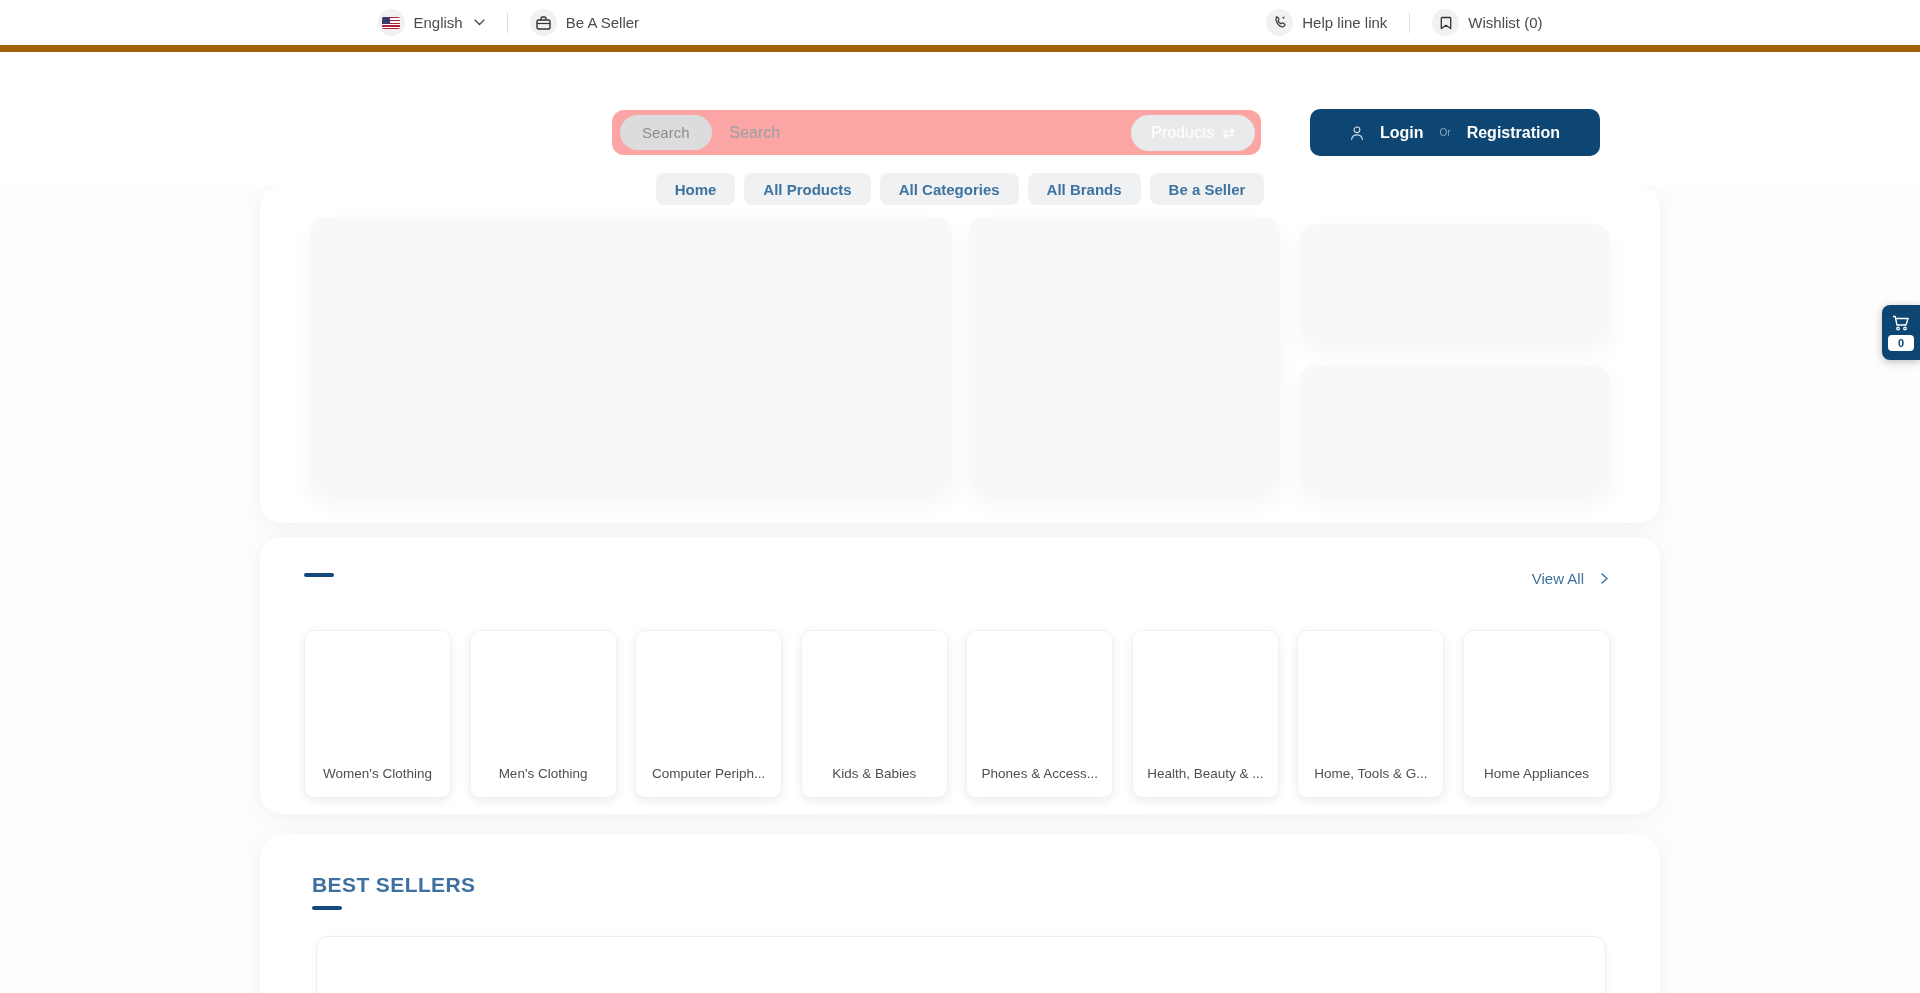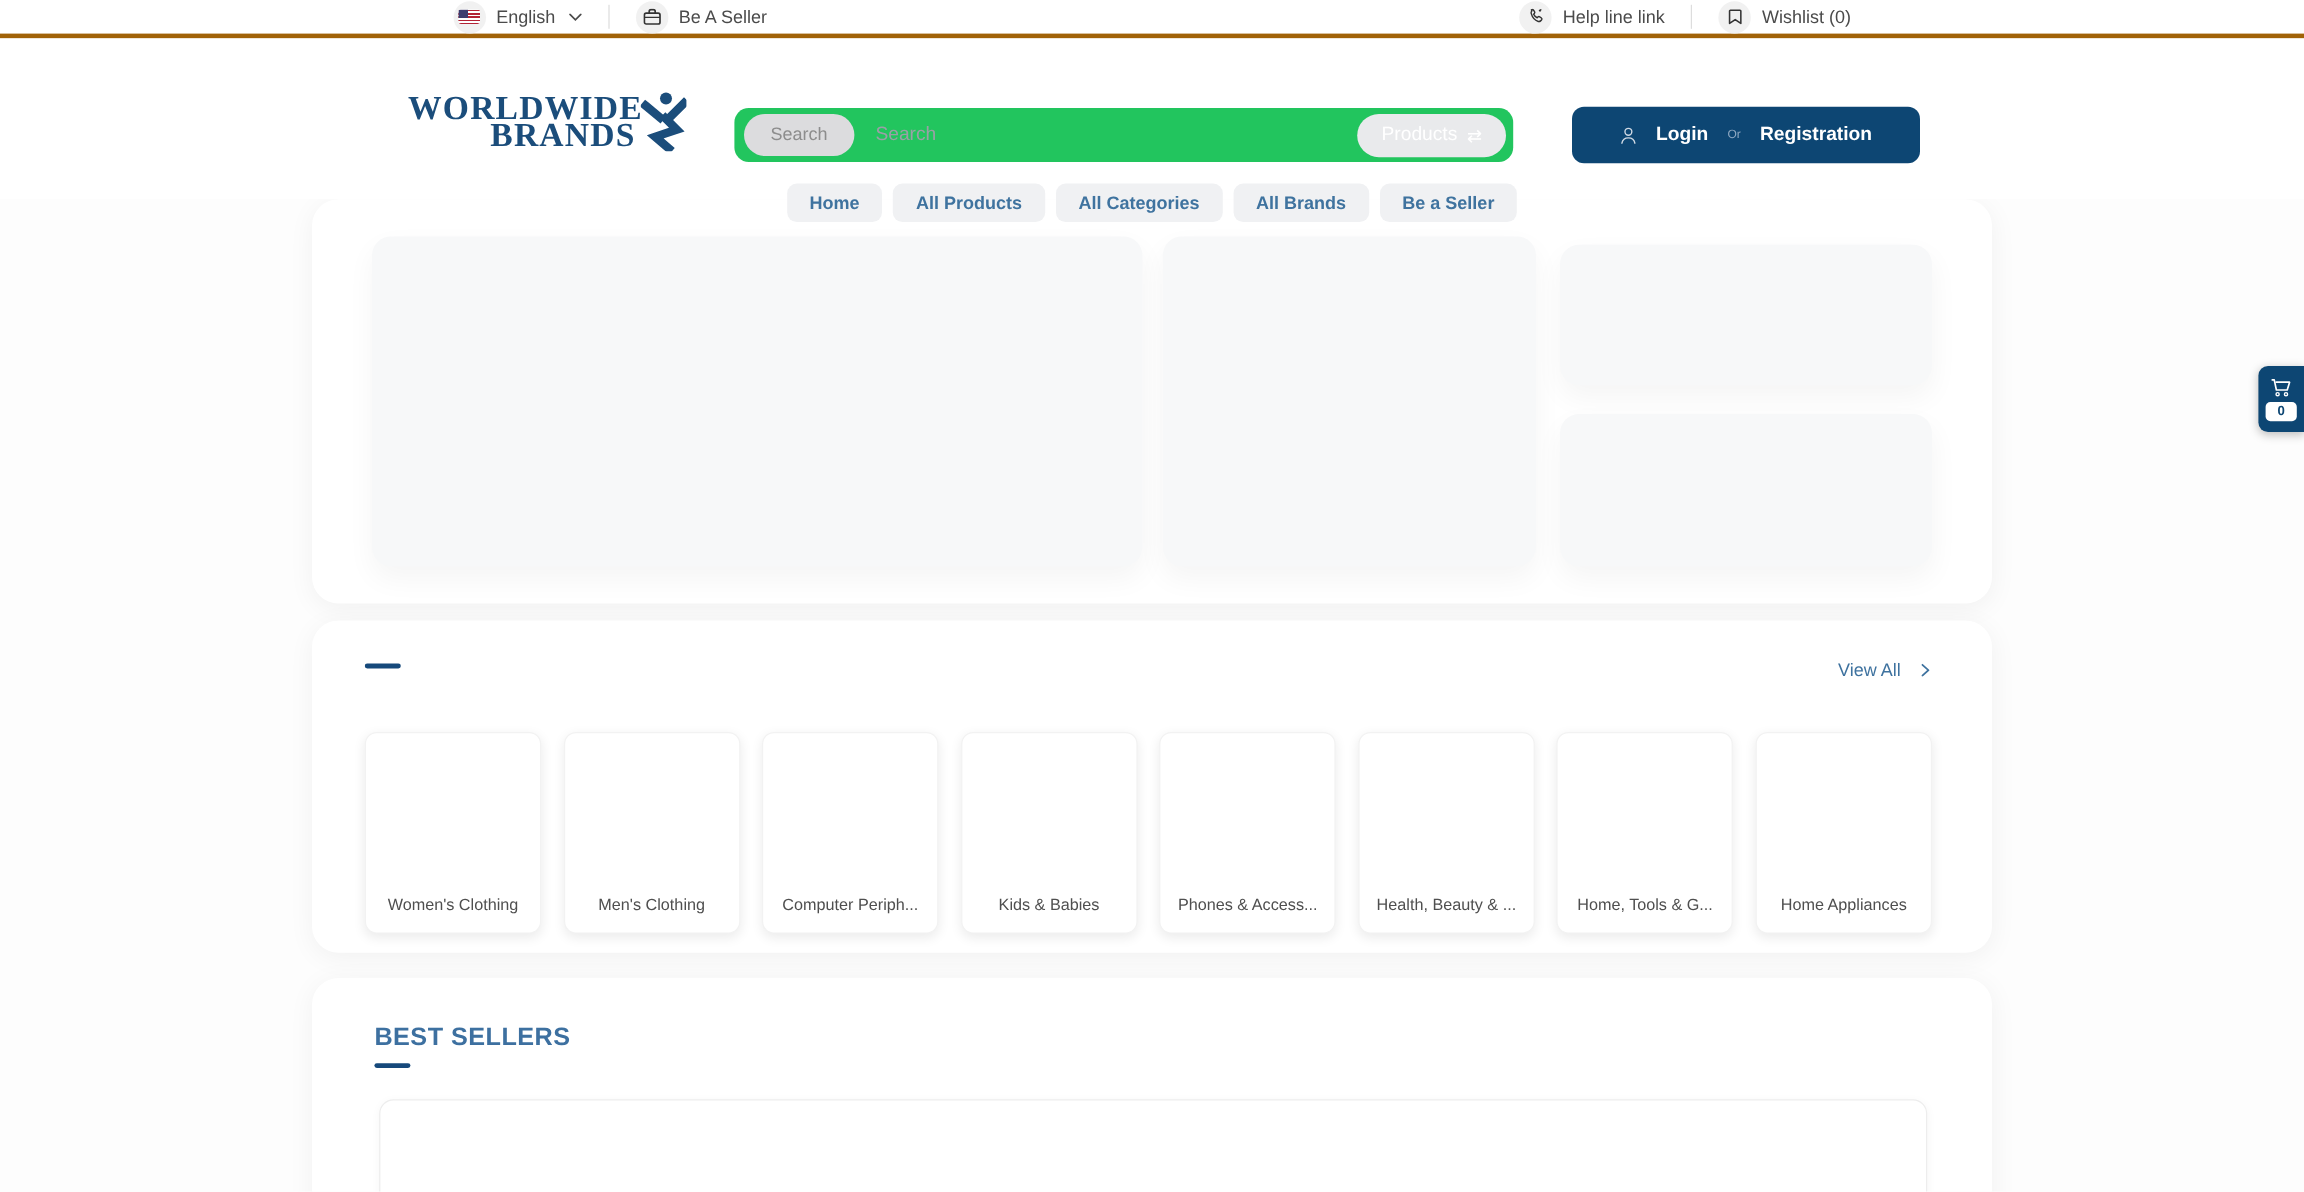--- a/index.html
+++ b/index.html
@@ -1,20 +1,20 @@
 <!DOCTYPE html>
 <html><head>
 <meta charset="utf-8">
 <style>
   * { margin:0; padding:0; box-sizing:border-box; }
   html,body { width:1920px; height:993px; overflow:hidden; background:#fdfdfd;
     font-family:"Liberation Sans", sans-serif; color:#4b4b4b; }
 
   
-  .topbar { height:32px; background:#fff; border-bottom:4px solid #a16207; }
+  .topbar { height:52px; background:#fff; border-bottom:7px solid #a16207; }
   .topbar-inner { width:1165px; margin:0 auto; height:100%; display:flex;
     align-items:center; justify-content:space-between; }
   .tb-group { display:flex; align-items:center; gap:22px; }
   .tb-item { display:flex; align-items:center; gap:9px; font-size:15px; color:#4b4b4b; cursor:pointer; }
   .icon-circle { width:27px; height:27px; border-radius:50%; background:#f1f1f1;
     display:flex; align-items:center; justify-content:center; }
   .v-divider { width:1px; height:20px; background:#ddd; }
   .flag { width:18px; height:12px; border-radius:2px; position:relative; overflow:hidden;
     background:repeating-linear-gradient(180deg,#b22234 0 1.4px,#fff 1.4px 2.8px); }
   .flag::after { content:""; position:absolute; left:0; top:0; width:8px; height:7px; background:#3c3b6e; }
@@ -23,21 +23,21 @@
   
   .header { position:relative; height:134px; background:#fff; }
   .logo { position:absolute; left:340px; top:48px; display:flex; align-items:flex-start; cursor:pointer; }
   .logo-text { font-family:"Liberation Serif", serif; color:#1b4d7b; font-weight:700;
     letter-spacing:1px; text-align:right; line-height:0.82; }
   .logo-text .l1 { font-size:28px; display:block; }
   .logo-text .l2 { font-size:28px; display:block; padding-right:6px; }
   .logo-mark { margin-left:-2px; margin-top:-4px; }
 
   .searchbar { position:absolute; left:612px; top:58px; width:649px; height:45px;
-    background:#22c55e; border-radius:12px; display:flex; align-items:center; padding:0 6px; }
+    background:#fca5a5; border-radius:12px; display:flex; align-items:center; padding:0 6px; }
   .search-chip { height:35px; padding:0 22px; margin-left:2px; background:#dcdcde; border:none;
     border-radius:18px; color:#8d8d8d; font-size:15px; font-family:inherit; cursor:pointer; }
   .search-input { flex:1; height:100%; border:none; outline:none; background:transparent;
     font-size:16px; color:#333; padding:0 18px; font-family:inherit; }
   .search-input::placeholder { color:#9aa0a6; }
   .scope-btn { height:36px; padding:0 20px; background:#e9eaec; border:none; border-radius:18px;
     color:#fff; font-size:16px; font-family:inherit; display:flex; align-items:center; gap:8px; cursor:pointer; }
   .swap-glyph { font-size:15px; }
 
   .auth-pill { position:absolute; left:1310px; top:57px; width:290px; height:47px;
@@ -138,32 +138,20 @@
             </svg>
         </span>
         <span>Wishlist (0)</span>
       </div>
     </div>
   </div>
 </div>
 
 <div class="header">
 
-  <div class="logo">
-    <div class="logo-text">
-      <span class="l1">WORLDWIDE</span>
-      <span class="l2">BRANDS</span>
-    </div>
-    <svg class="logo-mark" width="38" height="50" viewBox="0 0 38 50">
-      <circle cx="21" cy="6" r="5" fill="#1b4d7b"></circle>
-      <path d="M4 12 L16 22" stroke="#1b4d7b" stroke-width="7" stroke-linecap="square"></path>
-      <path d="M36 10 L24 22" stroke="#1b4d7b" stroke-width="7" stroke-linecap="square"></path>
-      <path d="M18 20 L30 32 L12 38 L26 50" stroke="#1b4d7b" stroke-width="7" fill="none" stroke-linejoin="miter"></path>
-    </svg>
-  </div>
 
   <div class="searchbar">
     <button class="search-chip">Search</button>
     <input class="search-input" value="" placeholder="Search" style="">
     <button class="scope-btn">
       <span>Products</span>
       <span class="swap-glyph">⇄</span>
     </button>
   </div>
 

